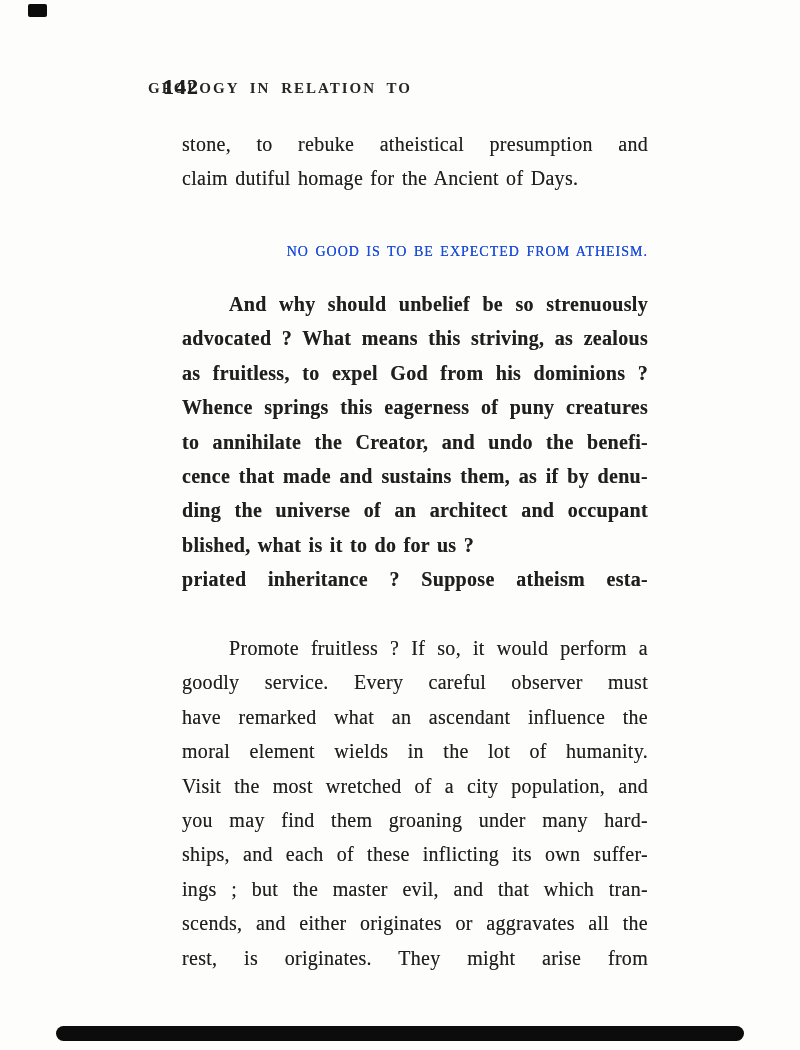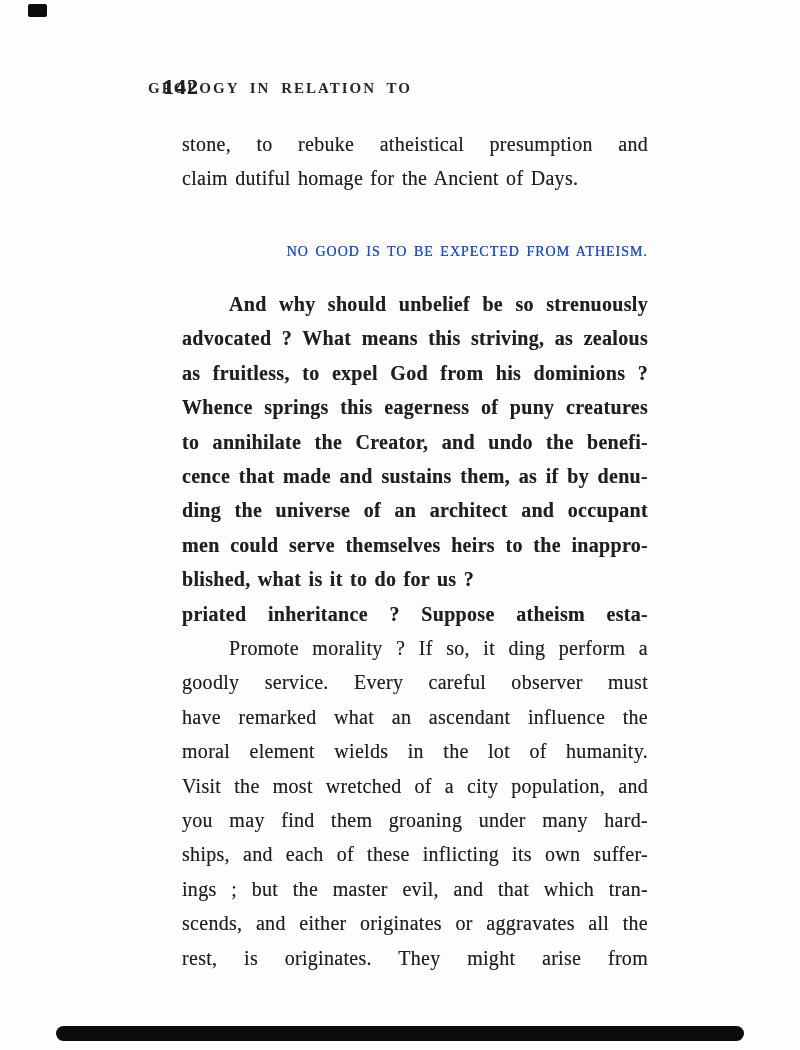--- a/index.html
+++ b/index.html
@@ -80,27 +80,26 @@
   <div class="section-heading">NO GOOD IS TO BE EXPECTED FROM ATHEISM.</div>
 
   <div class="para para-2">
     <div class="line indent">And why should unbelief be so strenuously</div>
     <div class="line">advocated ? What means this striving, as zealous</div>
     <div class="line">as fruitless, to expel God from his dominions ?</div>
     <div class="line">Whence springs this eagerness of puny creatures</div>
     <div class="line">to annihilate the Creator, and undo the benefi-</div>
     <div class="line">cence that made and sustains them, as if by denu-</div>
     <div class="line">ding the universe of an architect and occupant</div>
-    <div class="line">men could serve themselves heirs to the inappro-</div>
     <div class="line flush">blished, what is it to do for us ?</div>
     <div class="line">priated inheritance ? Suppose atheism esta-</div>
   </div>
 
   <div class="para para-3">
-    <div class="line indent">Promote morality ? If so, it ding perform a</div>
+    <div class="line indent">Promote fruitless ? If so, it would perform a</div>
     <div class="line">goodly service. Every careful observer must</div>
     <div class="line">have remarked what an ascendant influence the</div>
     <div class="line">moral element wields in the lot of humanity.</div>
     <div class="line">Visit the most wretched of a city population, and</div>
     <div class="line">you may find them groaning under many hard-</div>
     <div class="line">ships, and each of these inflicting its own suffer-</div>
     <div class="line">ings ; but the master evil, and that which tran-</div>
     <div class="line">scends, and either originates or aggravates all the</div>
     <div class="line">rest, is originates. They might arise from</div>
   </div>

